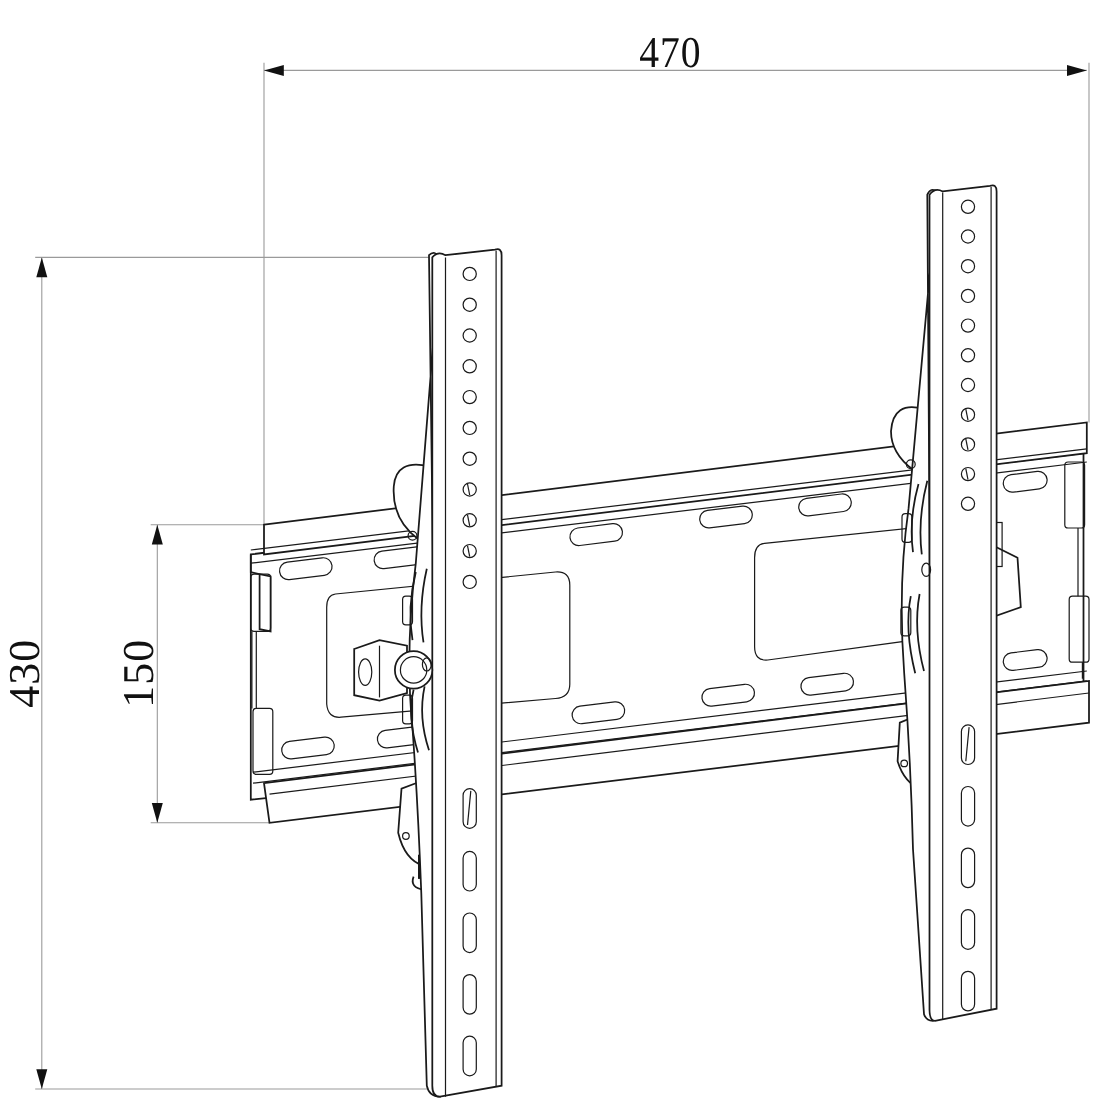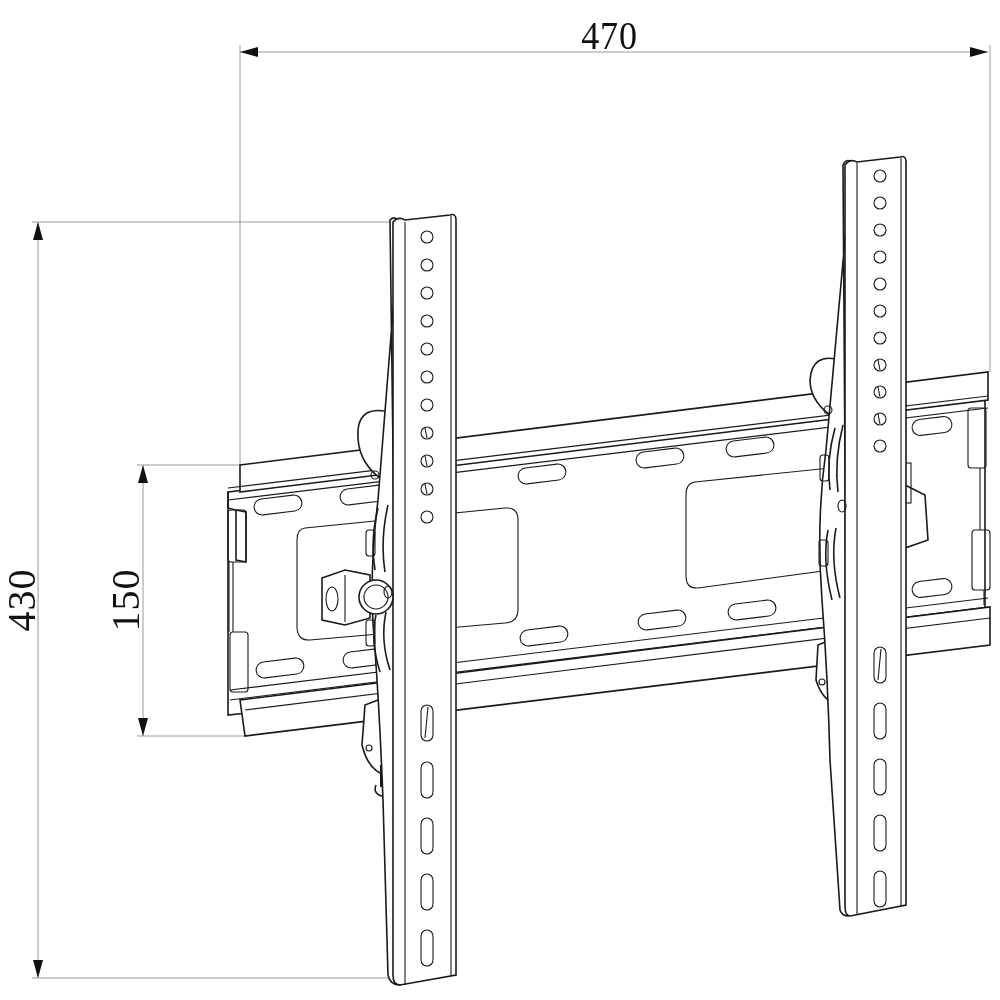--- a/index.html
+++ b/index.html
@@ -1,17 +1,17 @@
 <!DOCTYPE html>
 <html><head>
 <meta charset="utf-8">
 <style>
   html, body { margin: 0; padding: 0; background: #ffffff; }
   body { width: 1000px; height: 1000px; overflow: hidden; position: relative; }
-  #stage { position: absolute; left: 0; top: 0; width: 1000px; height: 704px; }
+  #stage { position: absolute; left: 0; top: 12px; width: 1000px; height: 704px; }
   .dim-text {
     position: absolute;
     font-family: "Liberation Serif", "DejaVu Serif", serif;
     font-size: 40px;
     color: #111111;
     line-height: 1;
     white-space: nowrap;
     letter-spacing: 1px;
   }
   #dim-470-text { left: 578px; top: 16px; transform: scaleX(0.9); }

